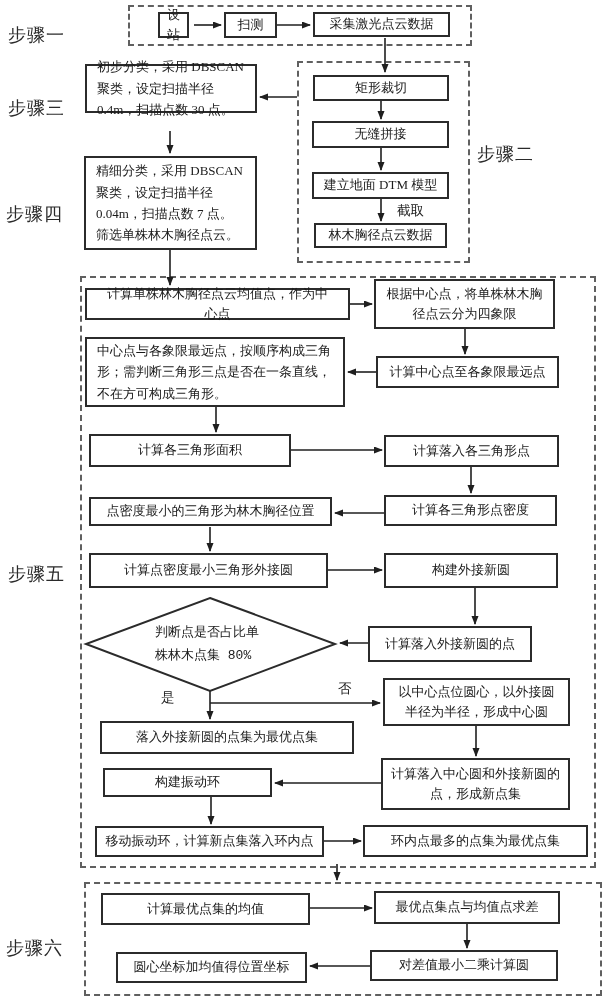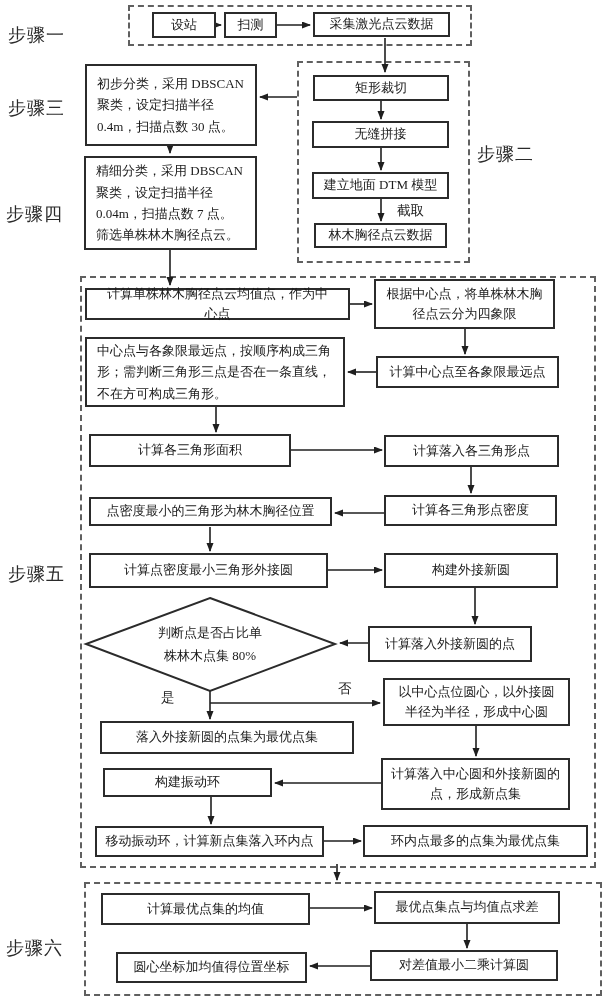--- a/index.html
+++ b/index.html
@@ -7,21 +7,21 @@
         font-family:"Liberation Serif","DejaVu Serif",serif;color:#1a1a1a;}
   #connectors{position:absolute;left:0;top:0;width:603px;height:1000px;z-index:1;}
   .dashed{position:absolute;border:2px dashed #606060;z-index:0;background:transparent;}
   .box{position:absolute;box-sizing:border-box;background:#fff;border:2px solid #2b2b2b;
        display:flex;align-items:center;justify-content:center;text-align:center;
        font-size:13px;line-height:1.55;z-index:2;padding:0 6px;}
   .box.leftalign{justify-content:flex-start;text-align:left;padding:5px 10px;line-height:1.65;}
   .steplabel{position:absolute;font-size:18px;color:#2a2a2a;z-index:2;letter-spacing:1px;}
   .edgelabel{position:absolute;font-size:13.5px;color:#1a1a1a;z-index:3;background:transparent;}
   .diamond-text{position:absolute;display:flex;align-items:center;justify-content:center;
-       text-align:center;font-size:13px;line-height:1.7;z-index:2;}
+       text-align:left;font-size:13px;line-height:1.7;z-index:2;font-family:Liberation Mono, monospace;}
 </style>
 </head>
 <body>
 
 <div id="page">
 
   <div class="dashed" style="left:128px;top:5px;width:340px;height:37px"></div>
   <div class="dashed" style="left:297px;top:61px;width:169px;height:198px"></div>
   <div class="dashed" style="left:80px;top:276px;width:512px;height:588px"></div>
   <div class="dashed" style="left:84px;top:882px;width:514px;height:110px"></div>
@@ -67,31 +67,31 @@
       <line x1="211" y1="797" x2="211" y2="824" marker-end="url(#ah)"></line>
       <line x1="324" y1="841" x2="361" y2="841" marker-end="url(#ah)"></line>
       <line x1="337" y1="864" x2="337" y2="880" marker-end="url(#ah)"></line>
       <line x1="301" y1="908" x2="372" y2="908" marker-end="url(#ah)"></line>
       <line x1="467" y1="924" x2="467" y2="948" marker-end="url(#ah)"></line>
       <line x1="370" y1="966" x2="310" y2="966" marker-end="url(#ah)"></line>
       <polygon points="210,598 335,644 210,691 86,644" fill="#ffffff" stroke="#2b2b2b" stroke-width="2"></polygon>
     </g>
   </svg>
 
-  <div class="box" style="left:152px;top:12px;width:64px;height:26px">设站</div>
+  <div class="box" style="left:158px;top:12px;width:31px;height:26px">设站</div>
   <div class="box" style="left:224px;top:12px;width:53px;height:26px">扫测</div>
   <div class="box" style="left:313px;top:12px;width:137px;height:25px">采集激光点云数据</div>
 
   <div class="box" style="left:313px;top:75px;width:136px;height:26px">矩形裁切</div>
   <div class="box" style="left:312px;top:121px;width:137px;height:27px">无缝拼接</div>
   <div class="box" style="left:312px;top:172px;width:137px;height:27px">建立地面 DTM 模型</div>
   <div class="box" style="left:314px;top:223px;width:133px;height:25px">林木胸径点云数据</div>
   <span class="edgelabel" style="left:397px;top:202px">截取</span>
 
-  <div class="box leftalign" style="left:85px;top:64px;width:172px;height:82px">初步分类，采用 DBSCAN 聚类，设定扫描半径 0.4m，扫描点数 30 点。</div>
+  <div class="box leftalign" style="left:85px;top:64px;width:172px;height:49px">初步分类，采用 DBSCAN 聚类，设定扫描半径 0.4m，扫描点数 30 点。</div>
   <div class="box leftalign" style="left:84px;top:156px;width:173px;height:94px">精细分类，采用 DBSCAN 聚类，设定扫描半径 0.04m，扫描点数 7 点。筛选单株林木胸径点云。</div>
 
   <div class="box" style="left:85px;top:288px;width:265px;height:32px;padding:0 14px">计算单株林木胸径点云均值点，作为中心点</div>
   <div class="box" style="left:374px;top:279px;width:181px;height:50px;padding:0 8px">根据中心点，将单株林木胸径点云分为四象限</div>
   <div class="box leftalign" style="left:85px;top:337px;width:260px;height:70px">中心点与各象限最远点，按顺序构成三角形；需判断三角形三点是否在一条直线，不在方可构成三角形。</div>
   <div class="box" style="left:376px;top:356px;width:183px;height:32px">计算中心点至各象限最远点</div>
   <div class="box" style="left:89px;top:434px;width:202px;height:33px">计算各三角形面积</div>
   <div class="box" style="left:384px;top:435px;width:175px;height:32px">计算落入各三角形点</div>
   <div class="box" style="left:384px;top:495px;width:173px;height:31px">计算各三角形点密度</div>
   <div class="box" style="left:89px;top:497px;width:243px;height:29px">点密度最小的三角形为林木胸径位置</div>

